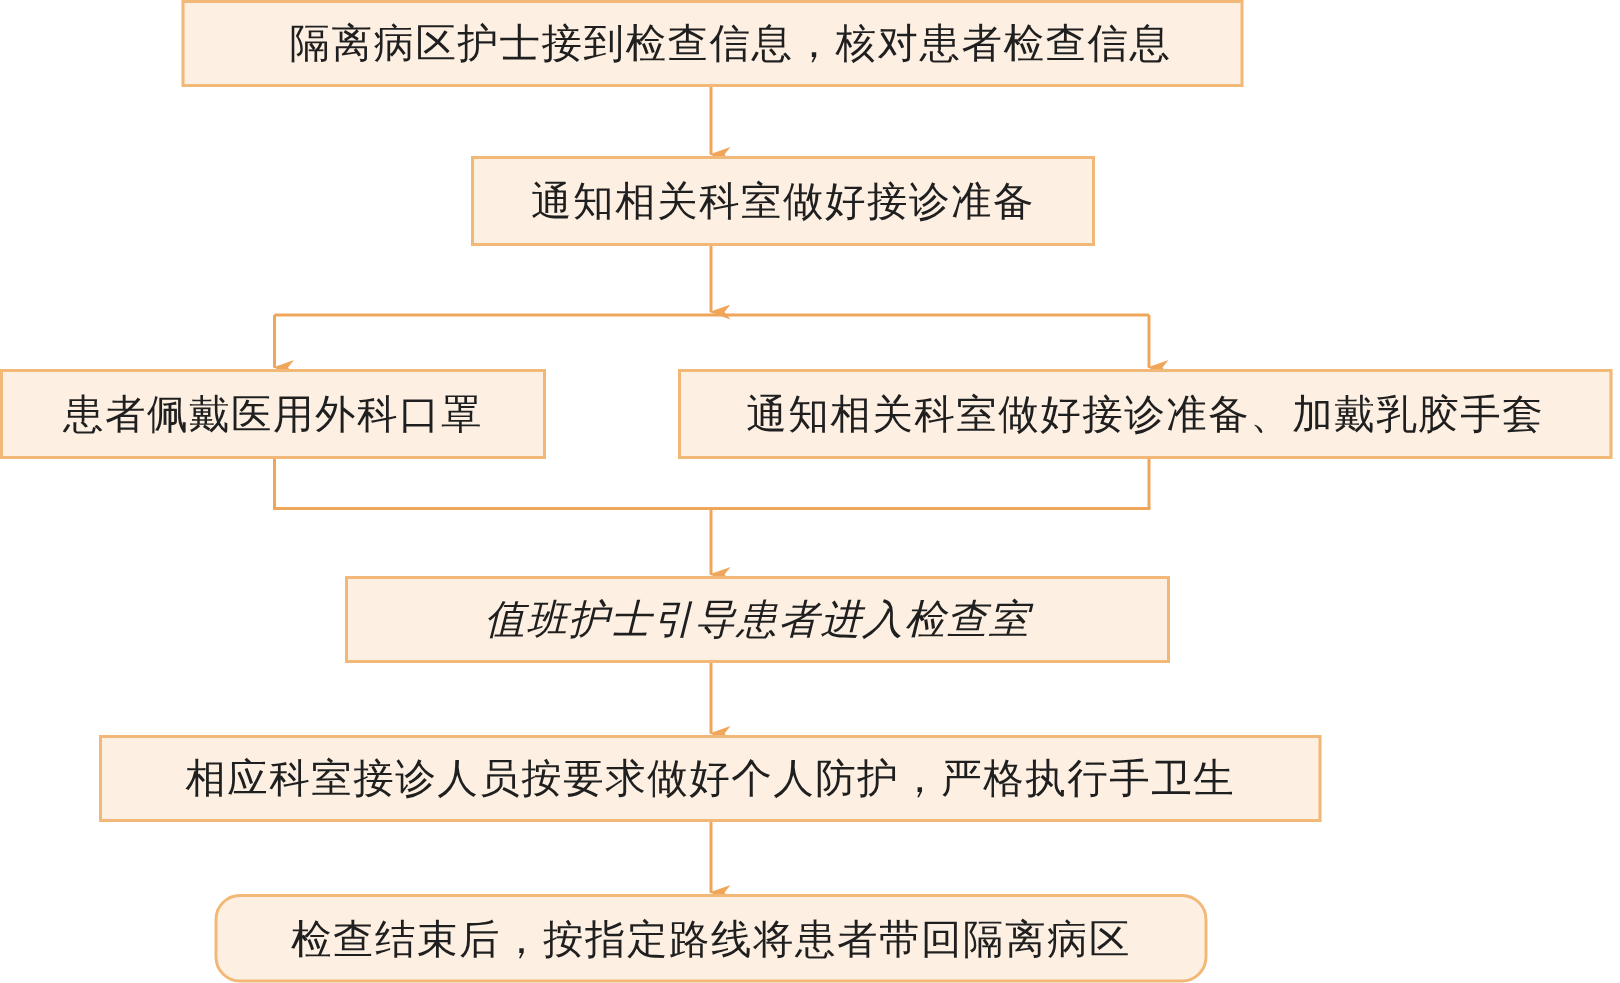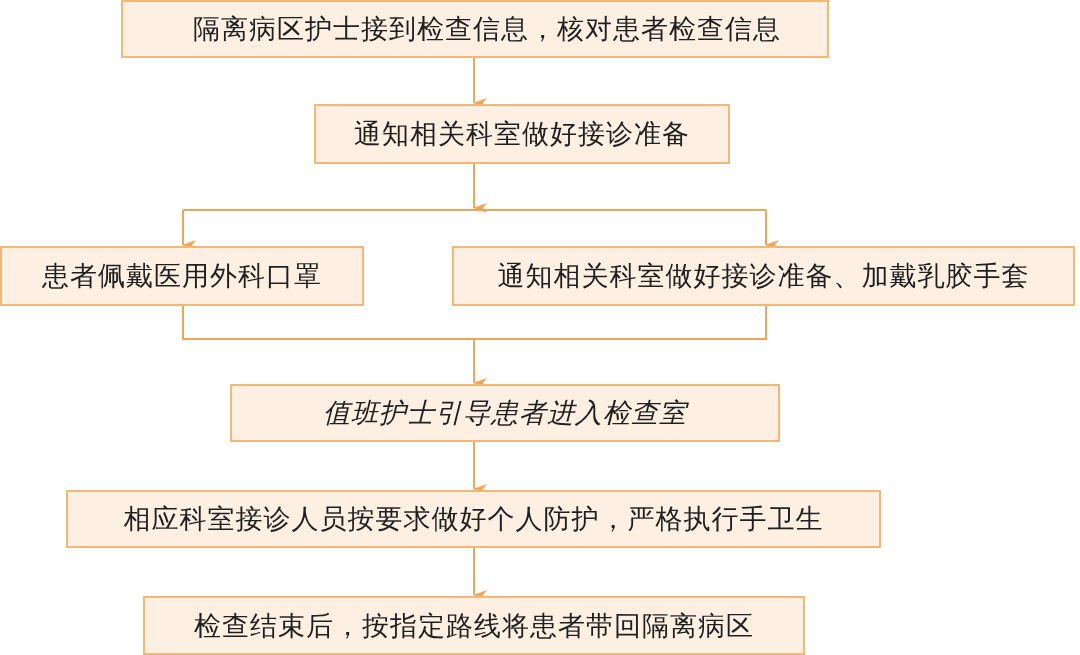--- a/index.html
+++ b/index.html
@@ -55,15 +55,15 @@
 </div>
 
 <div class="box" style="left:230px; top:384px; width:550px; height:58px;font-style:italic;">
   <span>值班护士引导患者进入检查室</span>
 </div>
 
 <div class="box" style="left:66px; top:490px; width:815px; height:58px;font-family:Liberation Mono, monospace;">
   <span>相应科室接诊人员按要求做好个人防护，严格执行手卫生</span>
 </div>
 
-<div class="box" style="left:143px; top:596px; width:662px; height:59px;">
+<div class="box" style="left:143px; top:596px; width:662px; height:59px;border-radius:17px;">
   <span>检查结束后，按指定路线将患者带回隔离病区</span>
 </div>
 
 </body></html>

